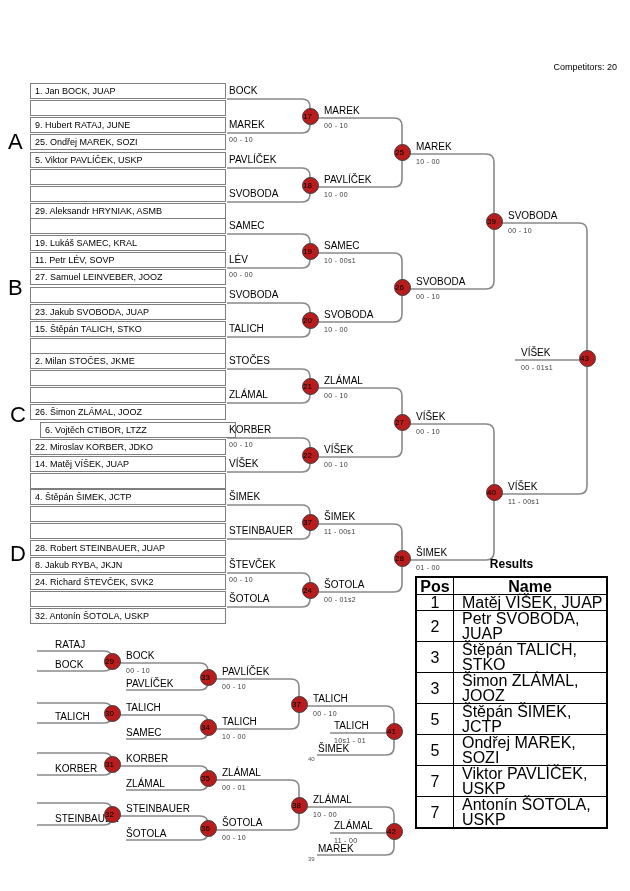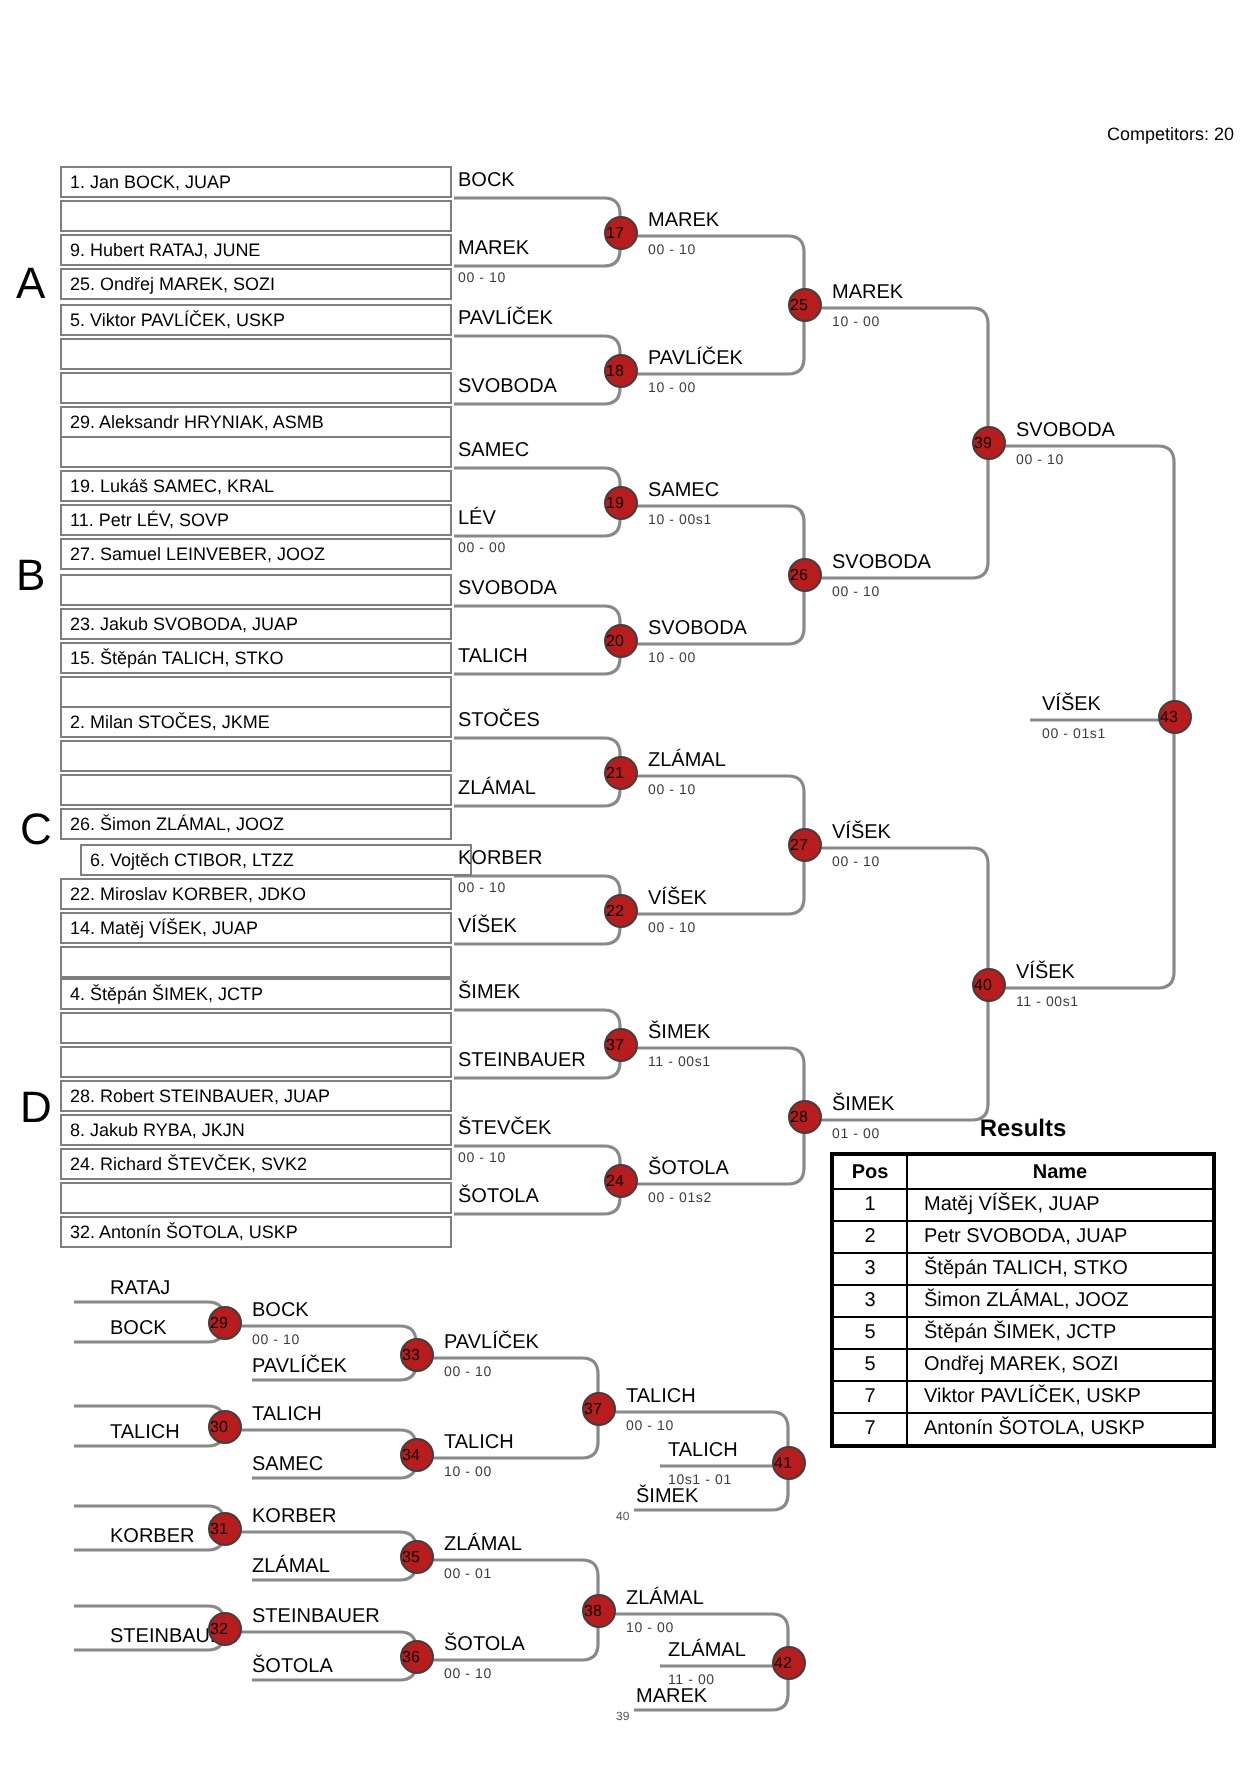--- a/index.html
+++ b/index.html
@@ -15,21 +15,21 @@
   .wl{position:absolute;white-space:nowrap;}
   .wl .wname{font-size:10px;line-height:12px;}
   .wl .wscore{font-size:7px;line-height:7px;margin-top:5px;color:#3c3c3c;letter-spacing:.3px;}
   .entrant{position:absolute;font-size:10px;line-height:12px;white-space:nowrap;}
   .circle{position:absolute;width:15px;height:15px;border:1px solid #3f3f3f;border-radius:50%;
           background:#b91c1c;font-size:8px;line-height:15px;text-align:left;}
   .tag{position:absolute;font-size:6px;line-height:6px;color:#555;}
   .results-title{position:absolute;left:415px;top:557px;width:193px;text-align:center;
                  font-size:12px;font-weight:bold;}
   table.results{position:absolute;left:415px;top:576px;width:193px;border-collapse:collapse;
-                border:2px solid #000;font-size:10px;}
+                border:2px solid #000;font-size:16px;}
   table.results th, table.results td{border:1px solid #000;height:15px;padding:0;line-height:15px;}
   table.results th{font-weight:bold;text-align:center;height:16px;}
   table.results td.pos{width:36px;text-align:center;}
   table.results td.nm{padding-left:8px;text-align:left;}
 </style>
 </head>
 <body>
 
 <div class="page">
 

